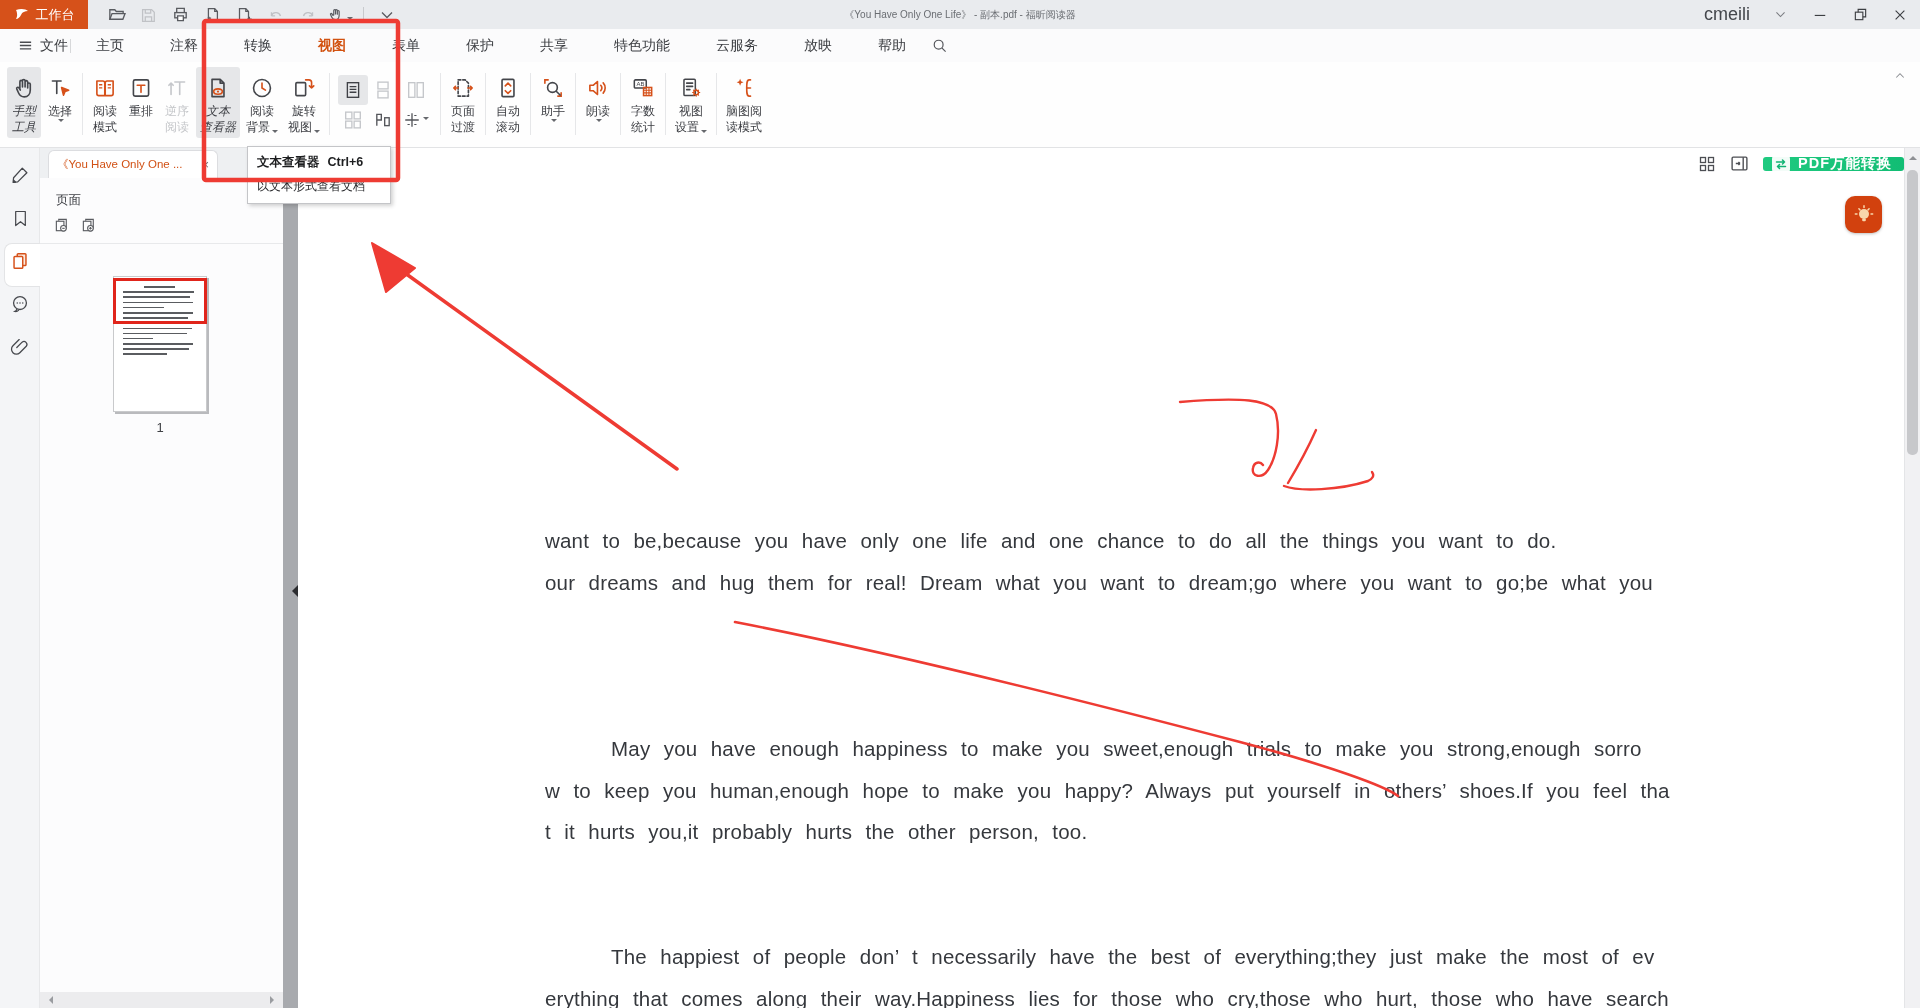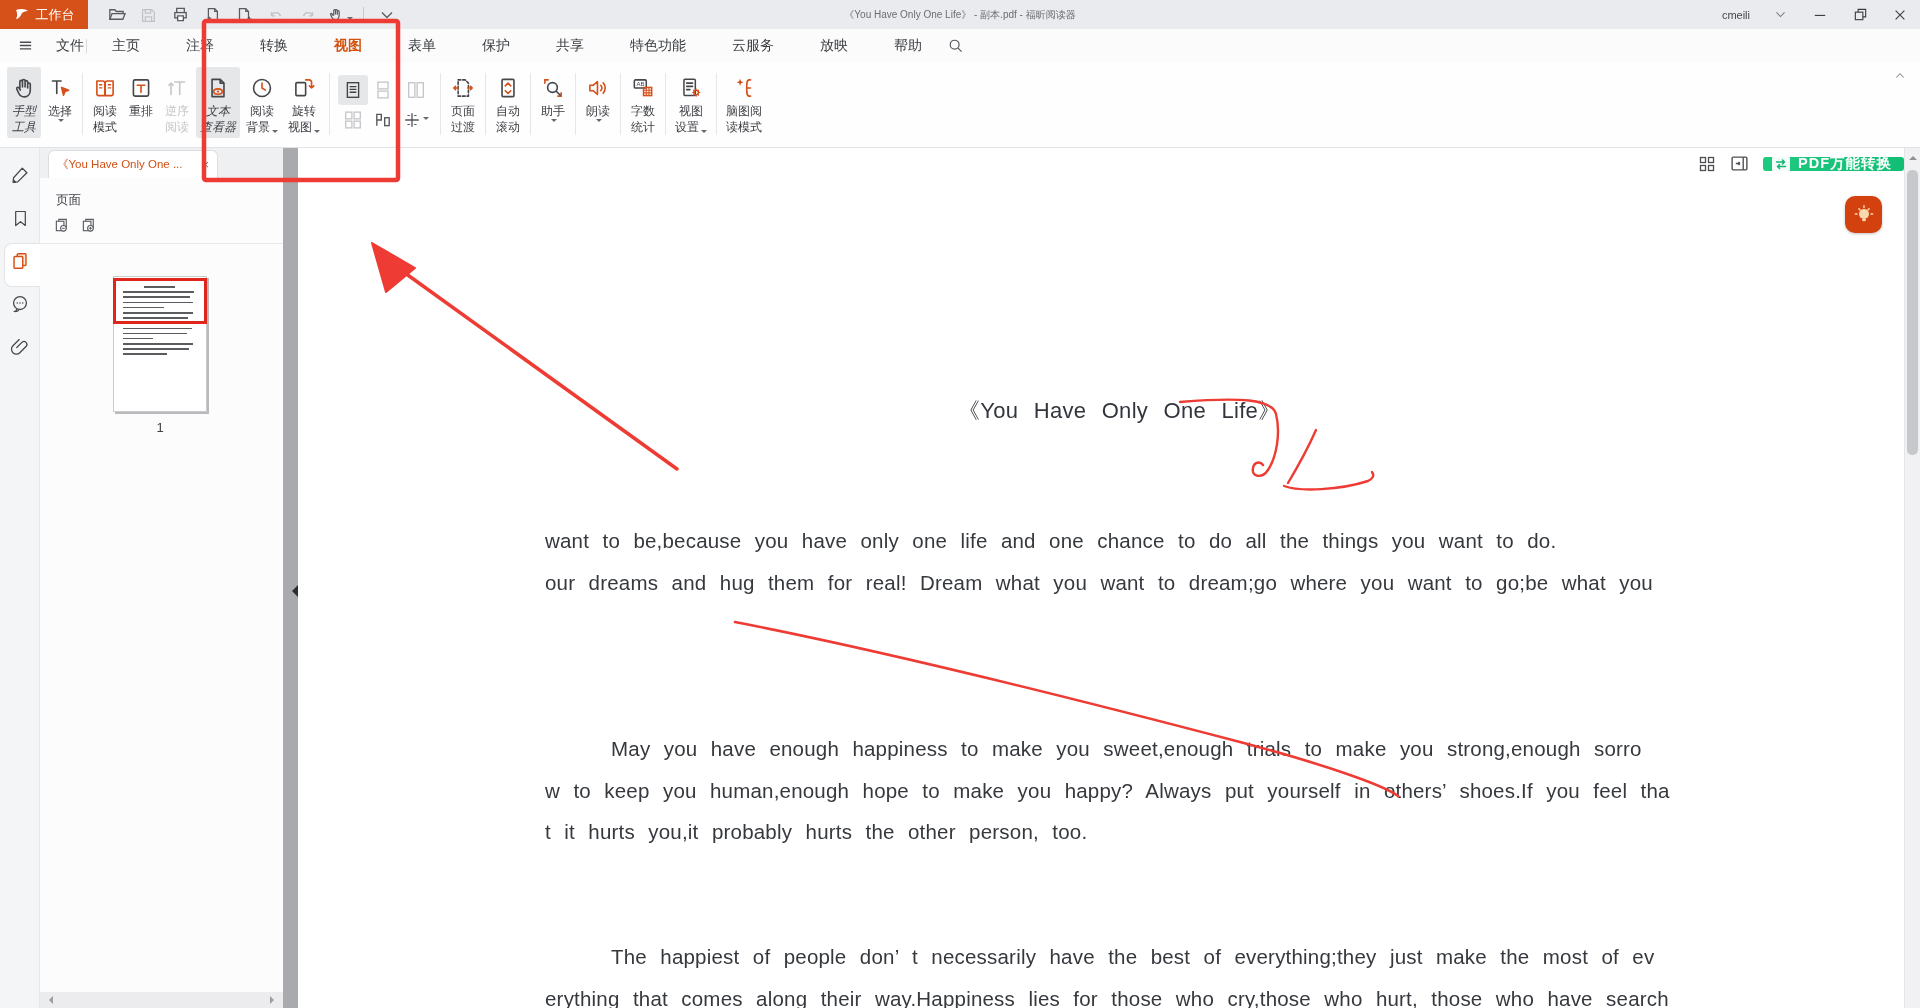--- a/index.html
+++ b/index.html
@@ -13,29 +13,29 @@
   .workspace-btn { width:88px; height:29px; background:#d6511a; color:#fff;
     display:flex; align-items:center; justify-content:center; gap:6px;
     font-size:13px; cursor:pointer; }
   .qat { display:flex; align-items:center; gap:4px; margin-left:14px; }
   .qat .qbtn { width:28px; height:24px; display:flex; align-items:center;
     justify-content:center; border-radius:3px; }
   .vline { width:1px; height:16px; background:#c8cacd; margin:0 5px; }
   .doc-title { position:absolute; left:0; right:0; text-align:center;
     font-size:10px; color:#6a6d72; pointer-events:none; }
   .tb-right { margin-left:auto; display:flex; align-items:center; height:29px; }
-  .user-name { font-size:11px; color:#44474c; margin-right:10px; }
+  .user-name { font-size:18px; color:#44474c; margin-right:10px; }
   .winbtn { width:40px; height:29px; display:flex; align-items:center;
     justify-content:center; }
 
   
   .menubar { position:absolute; left:0; top:29px; width:1920px; height:33px;
     background:#fbfbfc; display:flex; align-items:center; font-size:14px;
     color:#3a3c40; }
-  .menu-file { display:flex; align-items:center; gap:23px; margin-left:18px; }
+  .menu-file { display:flex; align-items:center; gap:7px; margin-left:18px; }
   .menu-item { padding:0 2px; margin:0 21px; cursor:pointer; white-space:nowrap; }
   .menu-item.active { color:#d25210; font-weight:bold; }
   .menu-sep { width:1px; height:14px; background:#d7d8da; margin:0 2px; }
 
   
   .ribbon { position:absolute; left:0; top:62px; width:1920px; height:86px;
     background:#fefefe; border-bottom:1px solid #e2e3e5; display:flex;
     align-items:flex-start; padding:5px 6px 0 6px; }
   .rb-btn { display:flex; flex-direction:column; align-items:center;
     padding:5px 4px 3px; border-radius:3px; margin:0 1px; cursor:pointer; }
@@ -616,21 +616,20 @@
       </div>
 
       <div class="assist-bulb">
         <svg class="ic" width="26" height="26" viewBox="0 0 24 24">
           <circle cx="12" cy="11" r="4.6" fill="#f8d7ac"></circle>
           <rect x="10.3" y="15.2" width="3.4" height="2.6" rx="1" fill="#f8d7ac"></rect>
           <path d="M12 3.5v1.6M5.5 11H4m16 0h-1.5M7.3 6.3l1 1M16.7 6.3l-1 1" stroke="#f8d7ac" stroke-width="1.4" stroke-linecap="round"></path>
         </svg>
       </div>
 
-      <div class="page-title">《You Have Only One Life》</div>
 
       <div class="para" style="top:372px">
         <div class="pline">want to be,because you have only one life and one chance to do all the things you want to do.</div>
         <div class="pline">our dreams and hug them for real! Dream what you want to dream;go where you want to go;be what you</div>
       </div>
       <div class="para" style="top:580px">
         <div class="pline indent">May you have enough happiness to make you sweet,enough trials to make you strong,enough sorro</div>
         <div class="pline">w to keep you human,enough hope to make you happy? Always put yourself in others’ shoes.If you feel tha</div>
         <div class="pline">t it hurts you,it probably hurts the other person, too.</div>
       </div>
@@ -639,20 +638,26 @@
         <div class="pline">erything that comes along their way.Happiness lies for those who cry,those who hurt, those who have search</div>
       </div>
     </div>
 
     <div class="vscroll">
       <span class="vs-arrow"></span>
       <span class="vs-thumb"></span>
     </div>
   </div>
 
+  <div class="tooltip">
+    <div class="tt-row1">
+      <span>文本查看器</span><span class="tt-sc">Ctrl+6</span>
+    </div>
+    <div class="tt-row2">以文本形式查看文档</div>
+  </div>
 
   <svg class="ink-overlay" viewBox="0 0 1920 1008">
     <g fill="none" stroke="#ee3b33" stroke-linecap="round" stroke-linejoin="round">
       <rect x="204" y="21" width="194" height="159" rx="2" stroke-width="4.5"></rect>
       <path d="M677 469 L398 268" stroke-width="3.5"></path>
       <path d="M372 243 L415 268 L386 292 Z" fill="#ee3b33" stroke-width="2"></path>
       <path d="M1180 402 C1240 397 1272 399 1276 414 C1281 434 1276 458 1268 470 C1262 479 1251 477 1253 468 C1254 462 1260 461 1263 465" stroke-width="2.4"></path>
       <path d="M1316 430 C1308 448 1297 468 1288 483" stroke-width="2.4"></path>
       <path d="M1284 486 C1300 492 1340 490 1368 481 C1372 479 1375 476 1372 472" stroke-width="2.4"></path>
       <path d="M735 622 C880 650 1080 700 1240 742 C1330 766 1385 786 1398 796" stroke-width="2.6"></path>

